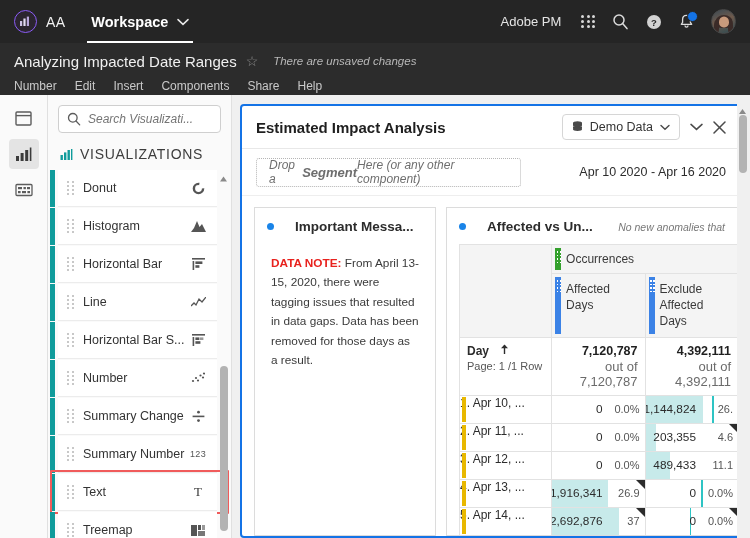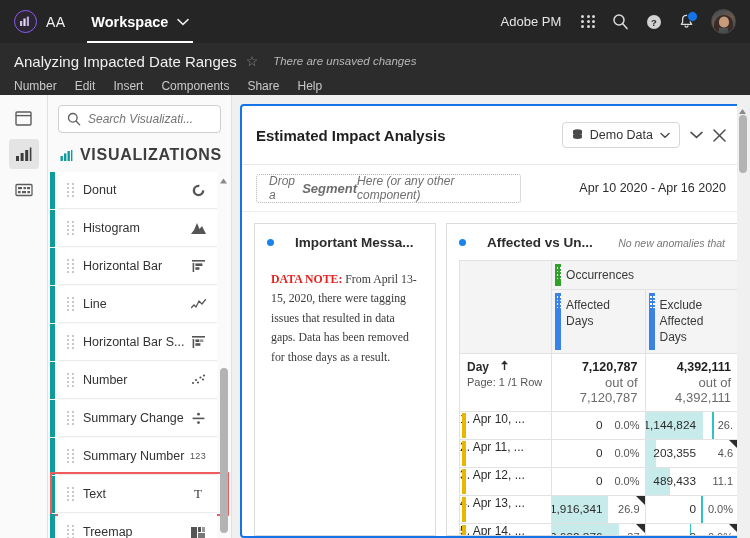--- a/index.html
+++ b/index.html
@@ -101,21 +101,21 @@
     align-items:center; padding:0 8px; gap:7px;
   }
   .searchbox input {
     border:none; outline:none; font-size:12px; font-style:italic;
     color:#757575; width:100%; font-family:"Liberation Sans", sans-serif;
     background:transparent;
   }
   .sec-head {
     display:flex; align-items:center; gap:7px; padding:13px 10px 8px 12px;
   }
-  .sec-head span { font-size:16px; font-weight:bold; letter-spacing:.7px; color:#3d3d3d; }
+  .sec-head span { font-size:14px; font-weight:normal; letter-spacing:.7px; color:#3d3d3d; }
   .vizlist { flex:1; overflow:hidden; position:relative; padding-left:2px; }
   .vizrow {
     display:flex; align-items:center; height:37px;
     background:#fff; border-bottom:1px solid #ececec;
     margin-bottom:1px; position:relative; cursor:pointer;
     margin-right:14px; margin-left:8px;
   }
   .vizrow .accent {
     position:absolute; left:-8px; top:0; bottom:-1px; width:5px; background:#0f9b9b;
   }
@@ -144,21 +144,21 @@
     display:flex; align-items:center; justify-content:center;
   }
 
   
   .canvas { flex:1; position:relative; background:#f0f0f0; padding:9px 8px 0 8px; }
   .panel {
     background:#fff; border:2px solid #1473e6; border-radius:4px;
     height:100%; display:flex; flex-direction:column; overflow:hidden;
   }
   .panel-head {
-    height:59px; display:flex; align-items:center; padding:0 14px;
+    height:43px; display:flex; align-items:center; padding:0 14px;
     border-bottom:1px solid #e8e8e8; gap:10px;
   }
   .panel-title { font-size:15px; font-weight:bold; color:#1f1f1f; }
   .demo-pill {
     margin-left:auto; display:flex; align-items:center; gap:7px;
     border:1px solid #d6d6d6; border-radius:4px; height:26px;
     padding:0 9px; background:#fff; cursor:pointer;
   }
   .demo-pill .dlabel { font-size:12.5px; color:#333; }
   .panel-head .chev, .panel-head .closex {
@@ -179,21 +179,21 @@
 
   .panel-body { flex:1; display:flex; gap:10px; padding:11px 0 0 12px; overflow:hidden; }
 
   
   .card { background:#fff; border:1px solid #dcdcdc; display:flex; flex-direction:column; }
   .card-hd { display:flex; align-items:center; gap:21px; padding:11px 12px 6px;text-align:right; }
   .bluedot { width:7px; height:7px; border-radius:50%; background:#1a84e8; flex:none; }
   .card-title { font-size:13.5px; font-weight:bold; color:#2c2c2c; white-space:nowrap; }
   .card-sub { font-size:10.5px; font-style:italic; color:#787878; margin-left:auto; padding-right:2px; white-space:nowrap;}
   .textcard { width:182px; }
-  .textcard .body { padding:14px 16px 0; font-size:11.8px; line-height:1.65; color:#3a3a3a;font-family:Liberation Serif, serif; }
+  .textcard .body { padding:14px 16px 0; font-size:11.8px; line-height:1.65; color:#3a3a3a; }
   .datanote { color:#e8221e; font-weight:bold; }
 
   
   .tablecard { flex:1; margin-right:0; }
   .ftable { width:100%; border-collapse:collapse; font-size:11.5px; table-layout:fixed;}
   .ftable td, .ftable th { border:1px solid #e2e2e2; vertical-align:top; }
   .th-blank { background:#f4f4f4; }
   .occ-cell { background:#f4f4f4; padding:7px 6px 7px 14px; position:relative; font-size:12px; color:#3a3a3a; }
   .metric-cell { background:#f4f4f4; padding:7px 6px 7px 14px; position:relative; font-size:12px; color:#3a3a3a; line-height:1.35;}
   .mkbar { position:absolute; left:3px; top:3px; bottom:3px; width:6px; }

